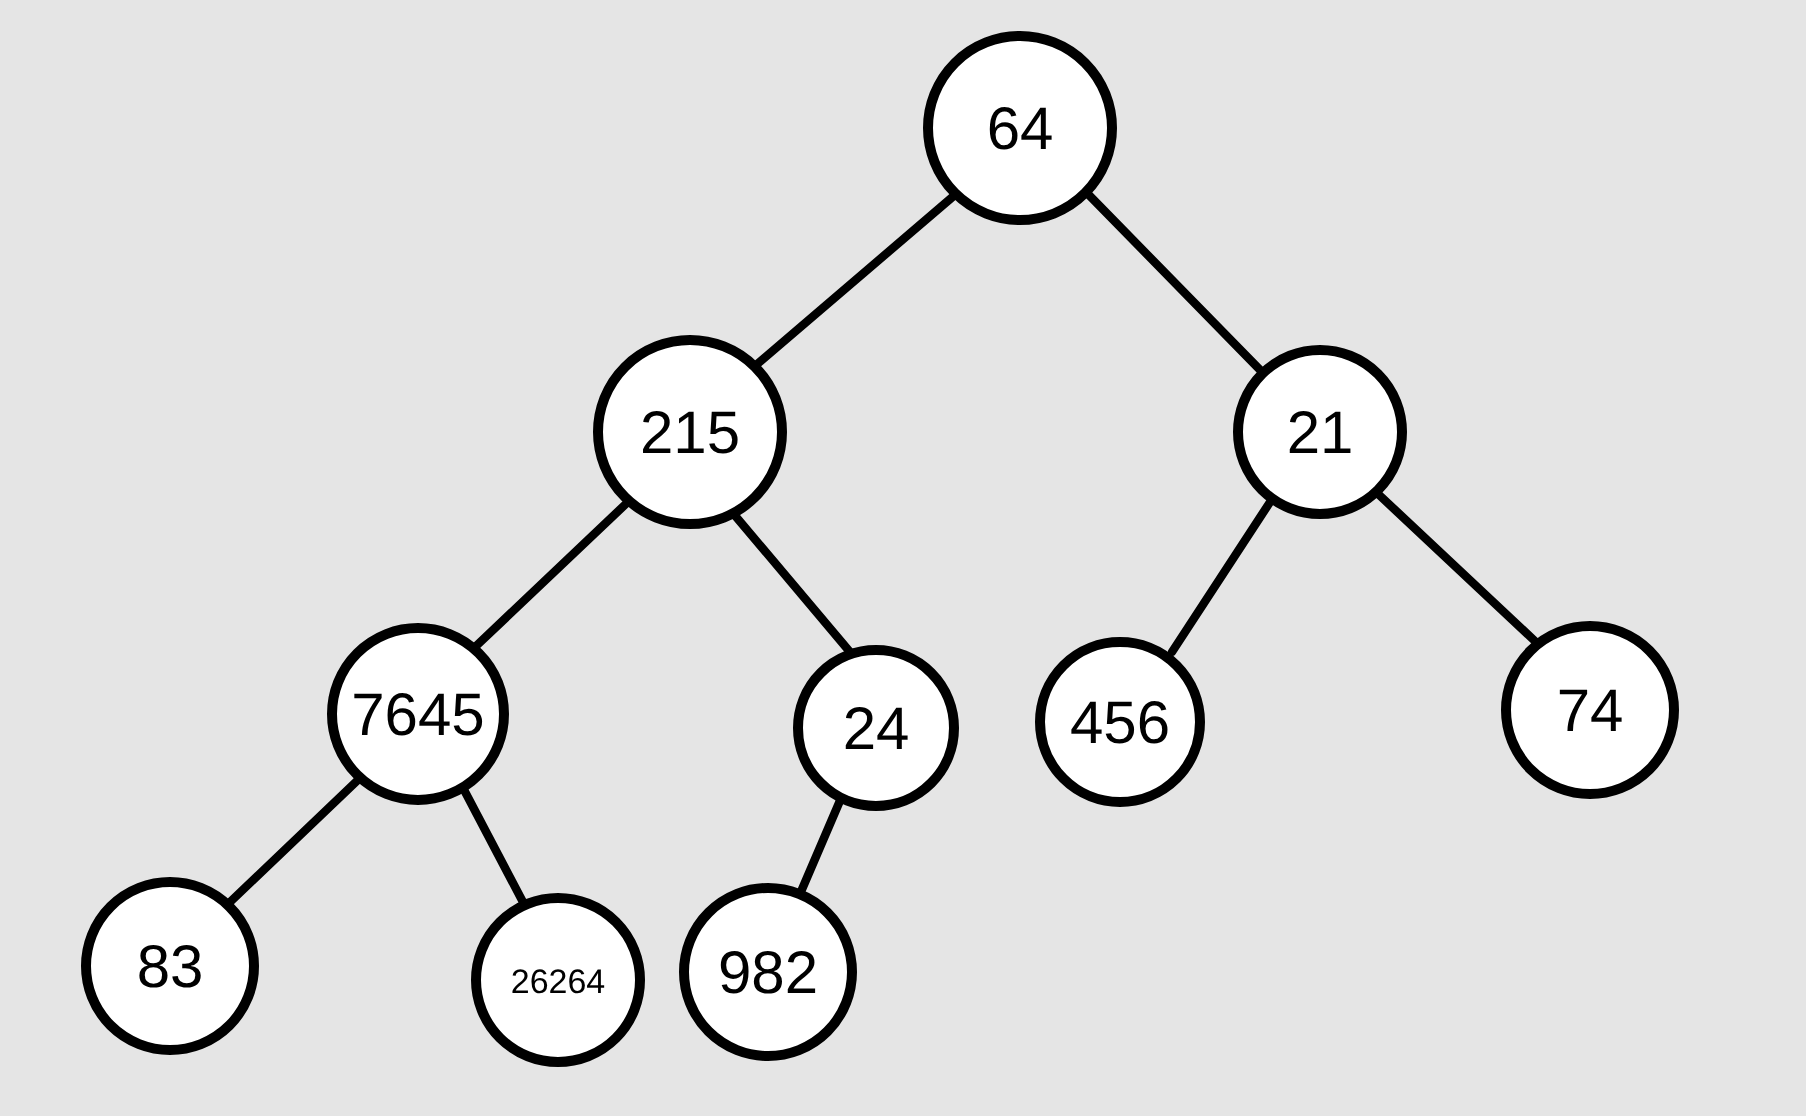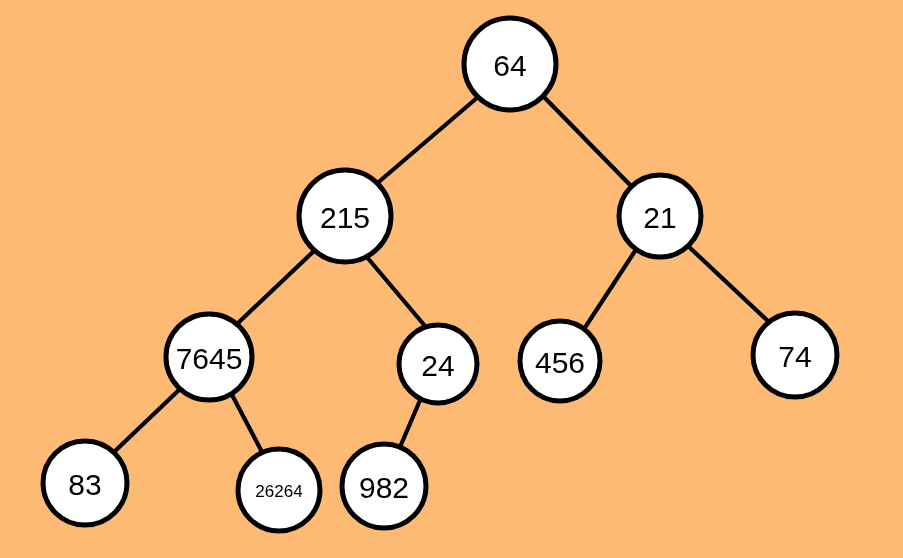--- a/index.html
+++ b/index.html
@@ -11,21 +11,21 @@
   body {
     width: 903px;
     height: 558px;
     overflow: hidden;
     font-family: "Liberation Sans", sans-serif;
   }
   #tree-canvas {
     position: relative;
     width: 903px;
     height: 558px;
-    background: #fdba74;
+    background: #e5e5e5;
   }
   svg#tree-svg {
     position: absolute;
     top: 0;
     left: 0;
     width: 903px;
     height: 558px;
     display: block;
   }
   .tree-edge {

